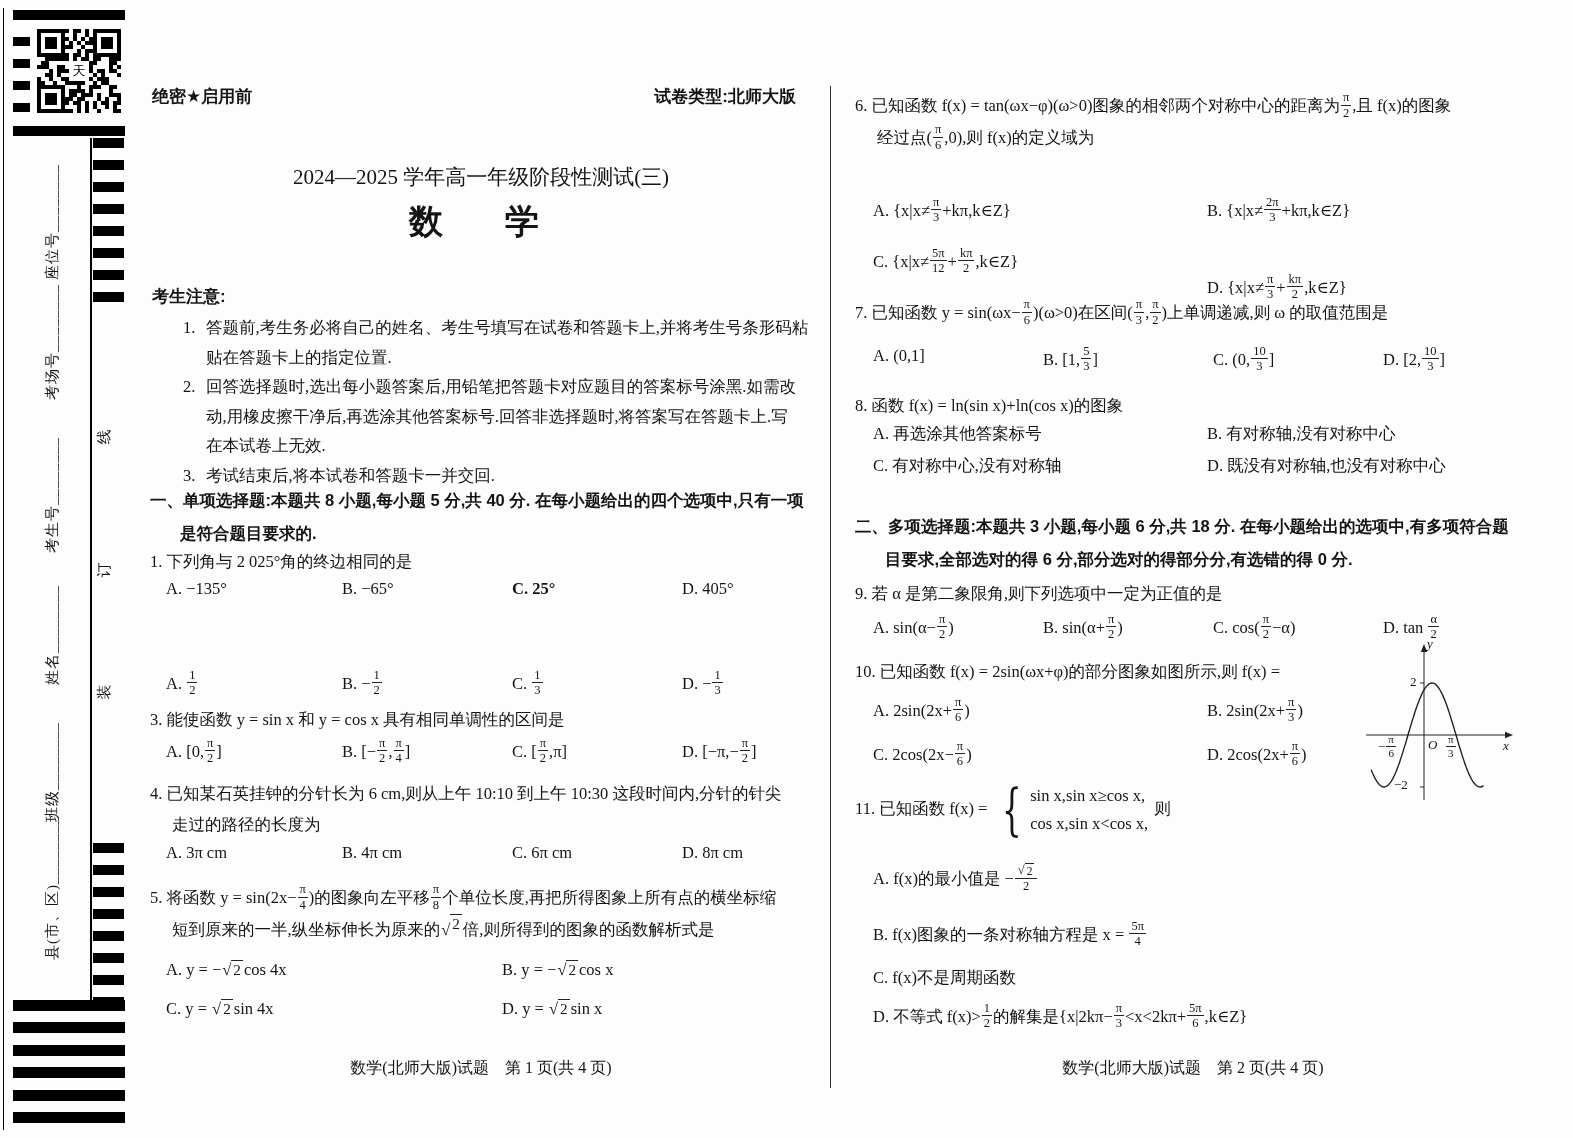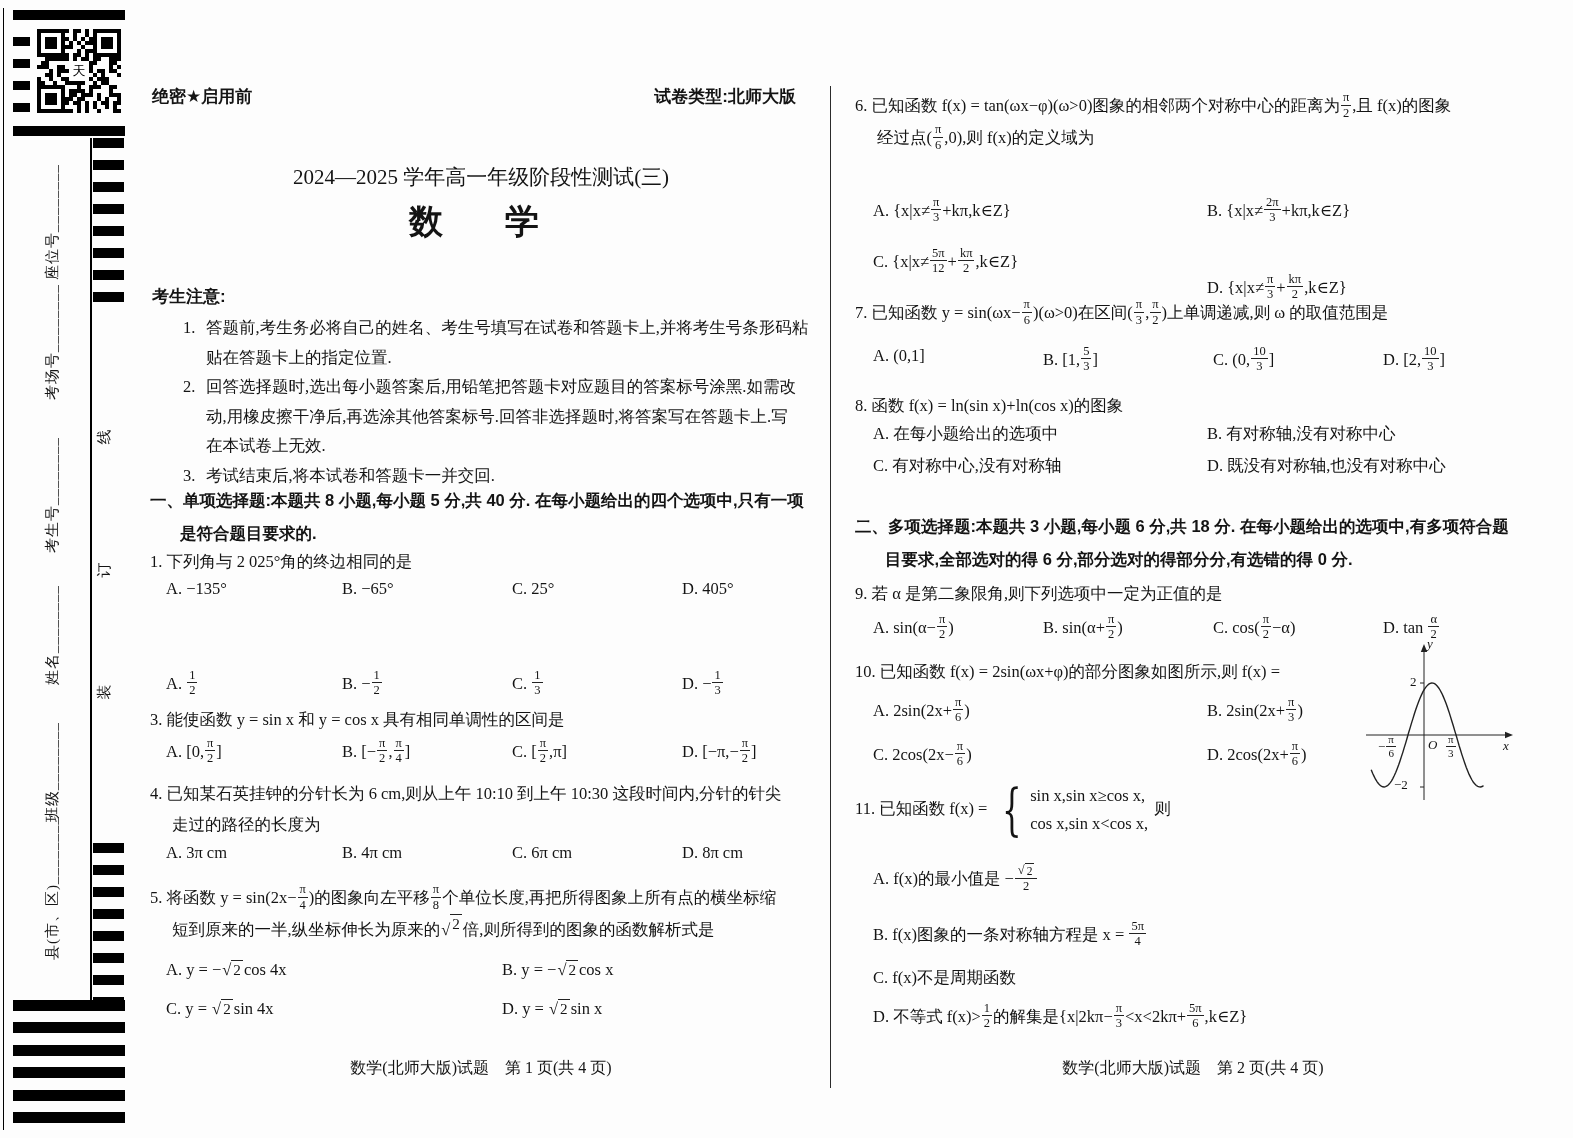--- a/index.html
+++ b/index.html
@@ -273,21 +273,21 @@
   <div class="sec" id="sec1">
       <div>一、单项选择题:本题共 8 小题,每小题 5 分,共 40 分. 在每小题给出的四个选项中,只有一项</div>
       <div class="l2">是符合题目要求的.</div>
     </div>
   <div class="footer">数学(北师大版)试题　第 1 页(共 4 页)</div>
 <div class="q" style="top: 464px;">
       <div class="q-line"><span class="qno">1. </span><span>下列角与 2 025°角的终边相同的是</span></div>
     </div>
     <div class="opt" style="top: 497px; left: 16px;">A. −135°</div>
     <div class="opt" style="top: 497px; left: 192px;">B. −65°</div>
-    <div class="opt" style="top: 497px; left: 362px;">C. 25°</div>
+    <div class="opt" style="top: 497px; left: 362px; font-weight: bold;">C. 25°</div>
     <div class="opt" style="top: 497px; left: 532px;">D. 405°</div>
     <div class="opt" style="top: 588px; left: 16px;">A. <span class="fr">
         <span class="fn">1</span>
         <span class="fd">2</span>
       </span></div>
     <div class="opt" style="top: 588px; left: 192px;">B. −<span class="fr">
         <span class="fn">1</span>
         <span class="fd">2</span>
       </span></div>
     <div class="opt" style="top: 588px; left: 362px;">C. <span class="fr">
@@ -442,21 +442,21 @@
         <span class="fn">10</span>
         <span class="fd">3</span>
       </span>]</div>
     <div class="opt" style="top: 264px; left: 528px;">D. [2,<span class="fr">
         <span class="fn">10</span>
         <span class="fd">3</span>
       </span>]</div>
     <div class="q" style="top: 308px;">
       <div class="q-line"><span class="qno">8. </span><span>函数 f(x) = ln(sin x)+ln(cos x)的图象</span></div>
     </div>
-    <div class="opt" style="top: 341px; left: 18px;">A. 在每小题给出的选项中</div>
+    <div class="opt" style="top: 341px; left: 18px;">A. 再选涂其他答案标号</div>
     <div class="opt" style="top: 341px; left: 352px;">B. 有对称轴,没有对称中心</div>
     <div class="opt" style="top: 373px; left: 18px;">C. 有对称中心,没有对称轴</div>
     <div class="opt" style="top: 373px; left: 352px;">D. 既没有对称轴,也没有对称中心</div>
     <div class="q" style="top: 496px;">
       <div class="q-line"><span class="qno">9. </span><span>若 α 是第二象限角,则下列选项中一定为正值的是</span></div>
     </div>
     <div class="opt" style="top: 532px; left: 18px;">A. sin(α−<span class="fr">
         <span class="fn">π</span>
         <span class="fd">2</span>
       </span>)</div>

